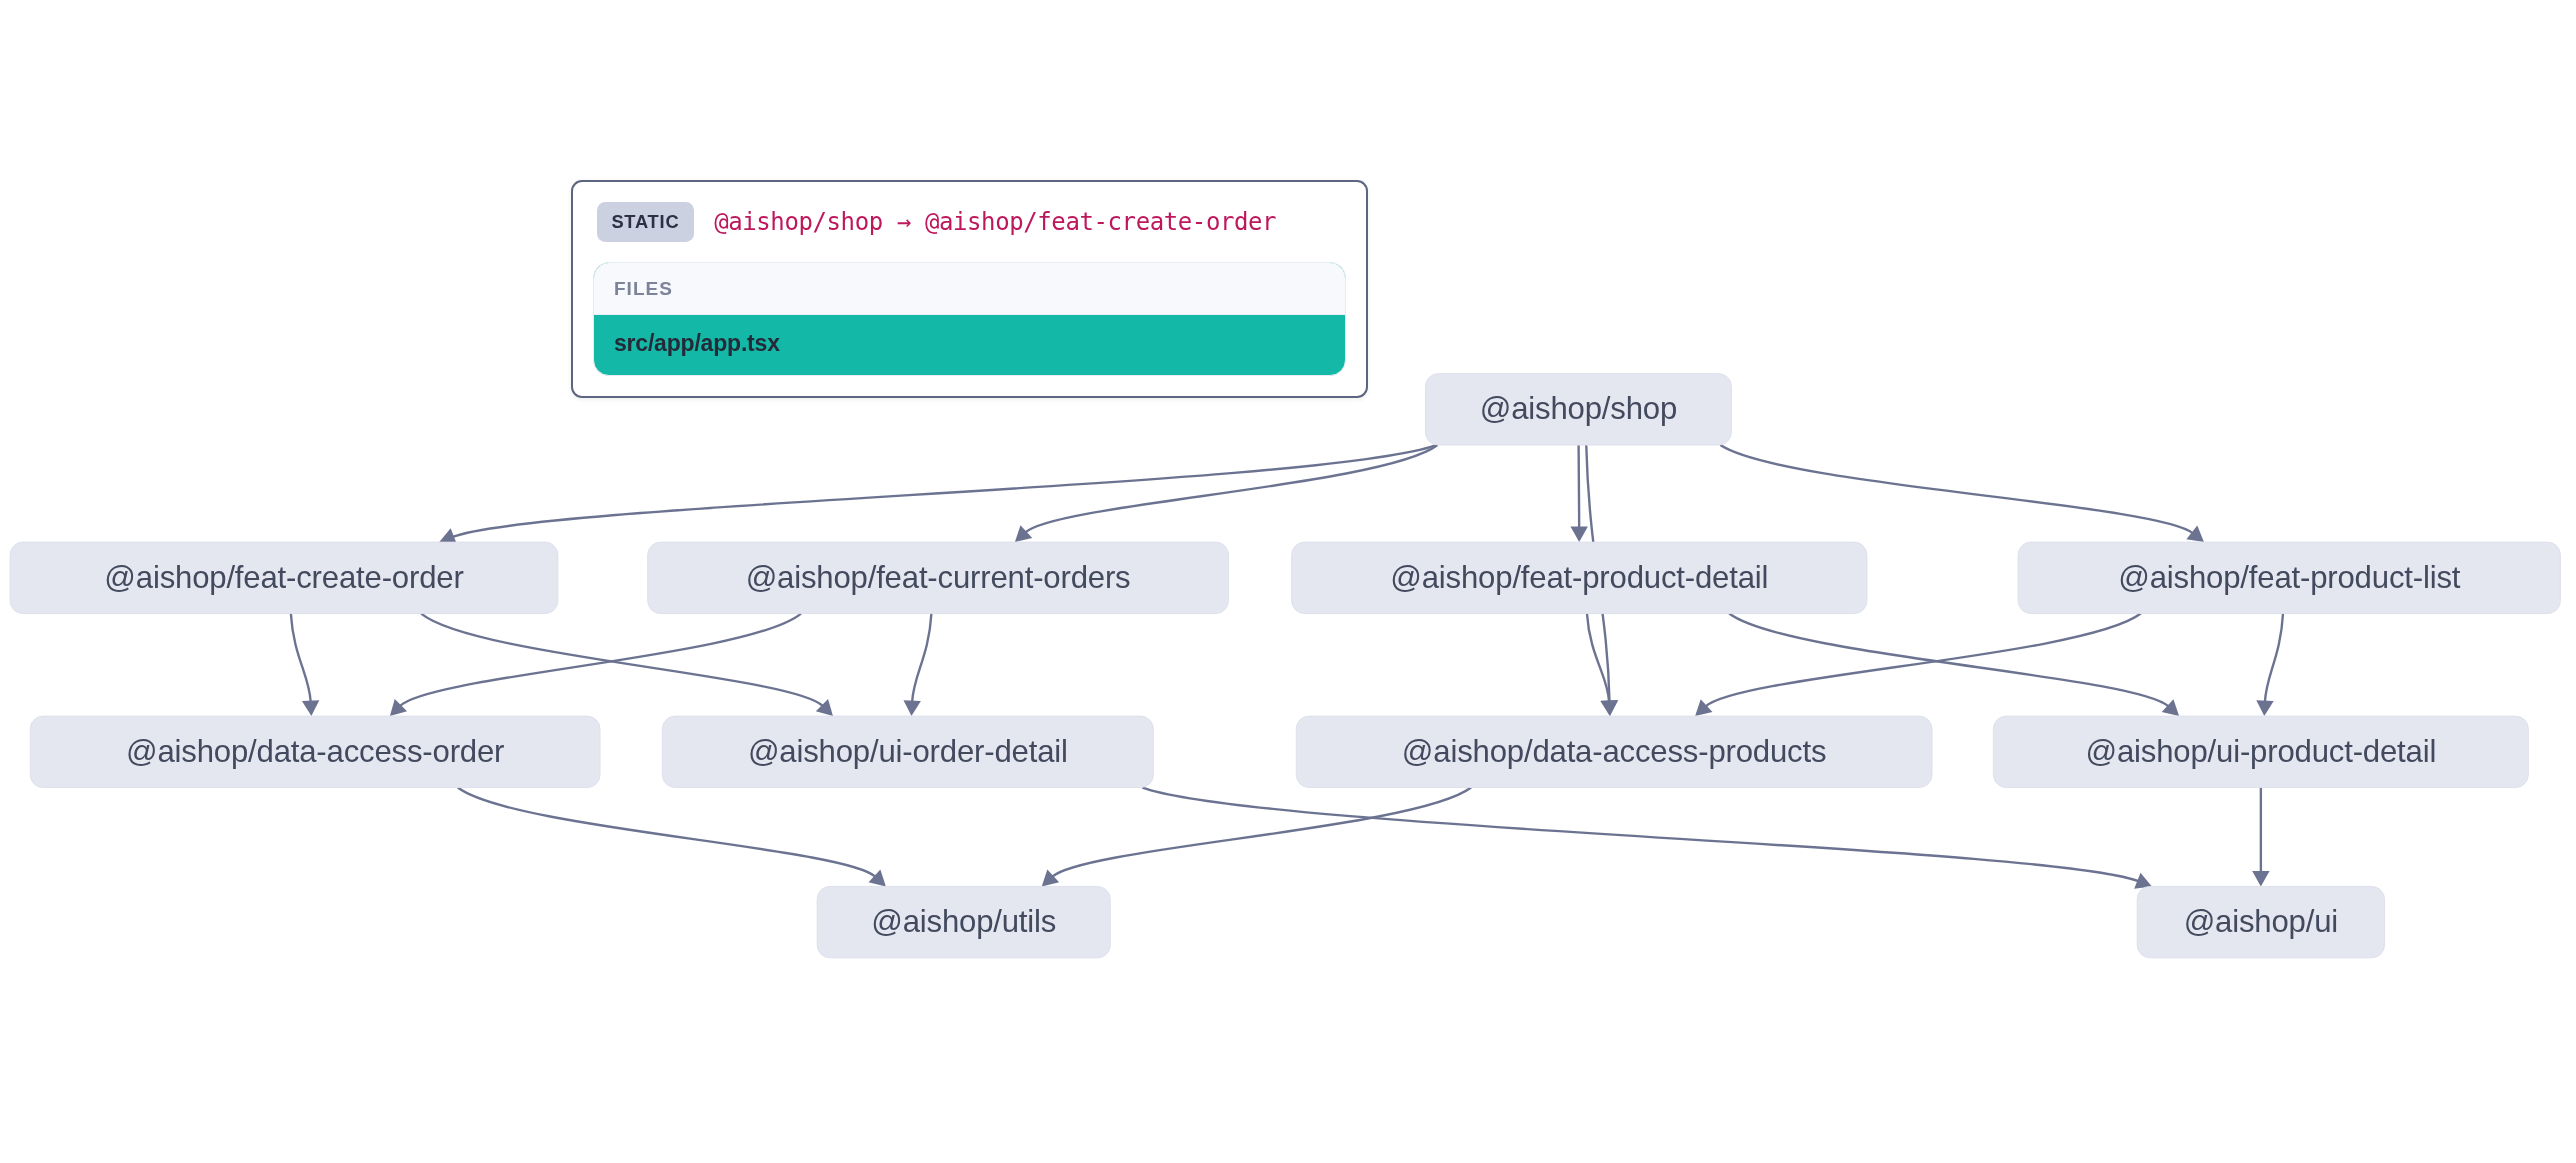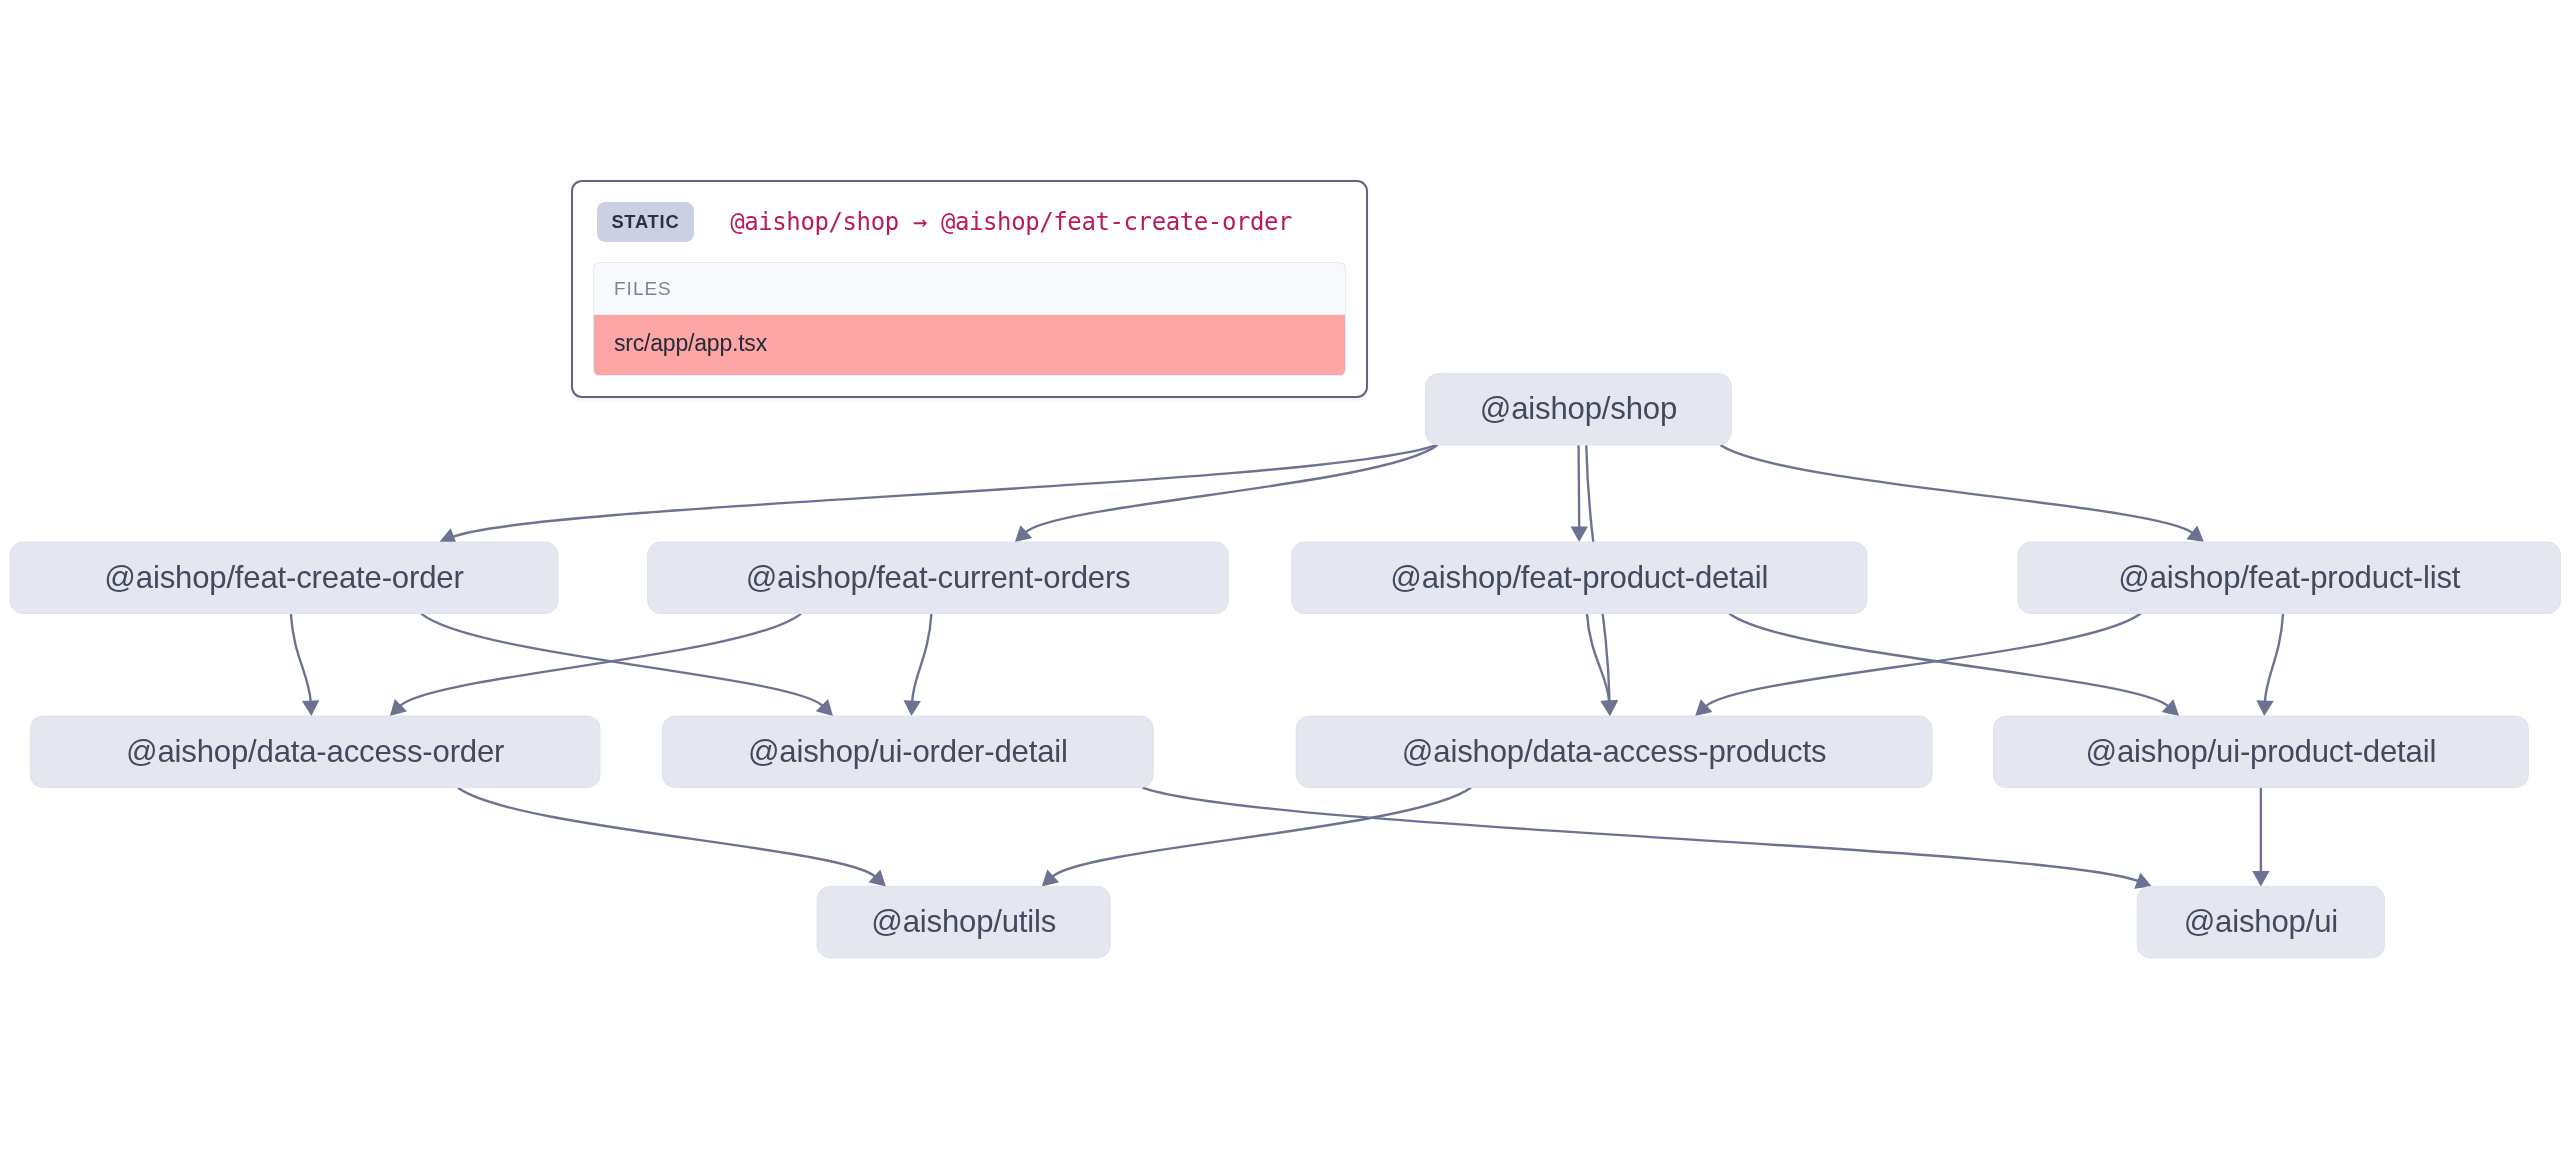--- a/index.html
+++ b/index.html
@@ -58,21 +58,21 @@
     box-sizing: border-box;
     background: #ffffff;
     border: 2.2px solid #5d6680;
     border-radius: 11px;
     padding: 18.3px 20px 20px 20px;
     box-shadow: 0 1.8px 4.6px rgba(40,45,70,0.07);
   }
   .tooltip-head {
     display: flex;
     align-items: center;
-    gap: 36px;
+    gap: 20px;
     padding: 1.8px 3.7px 0 3.7px;
   }
   .static-badge {
     background: #ccd1e2;
     color: #2b3043;
     font-family: "Liberation Sans", sans-serif;
     font-size: 18.3px;
     font-weight: bold;
     letter-spacing: 0.8px;
     padding: 11px 14.7px;
@@ -83,23 +83,24 @@
   .tooltip-title {
     font-family: "DejaVu Sans Mono", monospace;
     font-size: 24px;
     color: #be185d;
     white-space: nowrap;
     letter-spacing: -0.4px;
   }
   .files-panel {
     margin-top: 20px;
     border: 1.5px solid #e9ebf3;
-    border-radius: 6px;
+    border-radius: 16px;
     overflow: hidden;
-    background: #fca5a5;
+    background: #14b8a6;
+    font-weight: bold;
   }
   .files-header {
     background: #f8f9fc;
     border-bottom: 1.5px solid #eceef5;
     padding: 14.7px 20px 13.7px 20px;
     font-size: 19px;
     color: #7d8499;
     letter-spacing: 1px;
     font-family: "Liberation Sans", sans-serif;
   }

